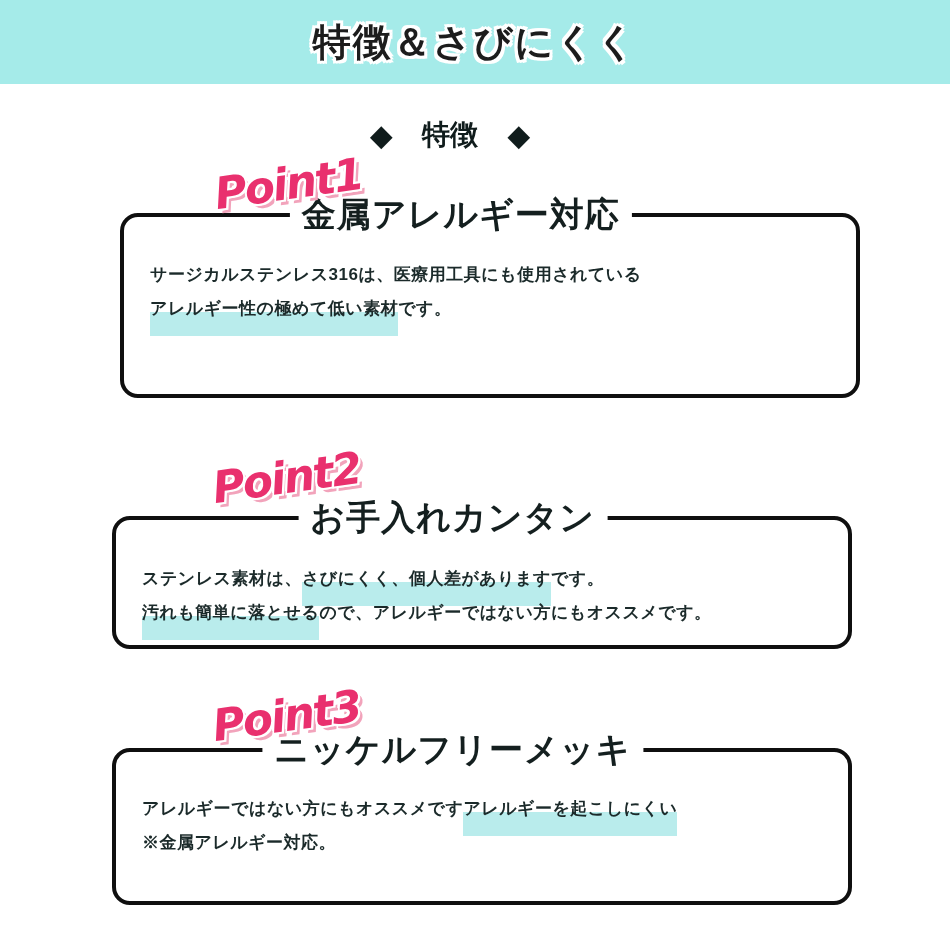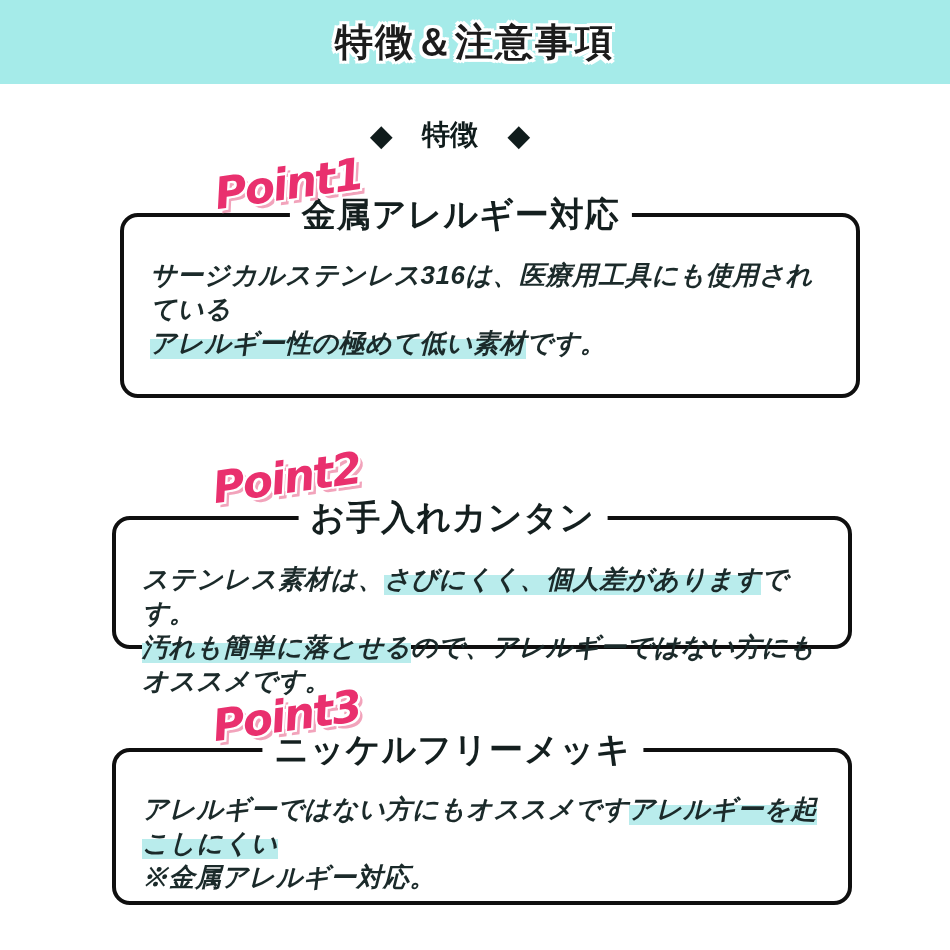--- a/index.html
+++ b/index.html
@@ -50,35 +50,35 @@
     position:absolute;left:112px;width:740px;
     background:#fff;border:4px solid var(--line);border-radius:18px;
   }
   .pbox .ptitle{
     position:absolute;top:0;left:46%;
     transform:translate(-50%,-54%);
     background:#fff;padding:0 12px;
     font-size:34px;white-space:nowrap;color:#141f1f;
     letter-spacing:1px;
   }
-  .pbody{font-size:26px;line-height:34px;letter-spacing:.5px;font-style:italic;}
+  .pbody{font-size:17px;line-height:34px;letter-spacing:.5px;}
   .hl{
     background:linear-gradient(to bottom, transparent 34%, var(--hl) 34%);
-    padding-bottom:1px;
+    padding-bottom:18px;
   }
   
   .pbox[data-idx="0"] .pbody{padding:41px 18px 0 26px;}
   .pbox[data-idx="1"] .pbody{padding:42px 18px 0 26px;}
   .pbox[data-idx="2"] .pbody{padding:40px 18px 0 26px;}
 </style>
 </head>
 <body>
 
 <div class="band">
-  <h1>特徴＆注意事項</h1>
+  <h1>特徴＆さびにくく</h1>
 </div>
 
 <div class="diamond-row">
   <span>◆</span>
   <span>特徴</span>
   <span>◆</span>
 </div>
 
 <div id="points">
     <div class="badge" style="left: 214px; top: 158px;">Point1</div>

